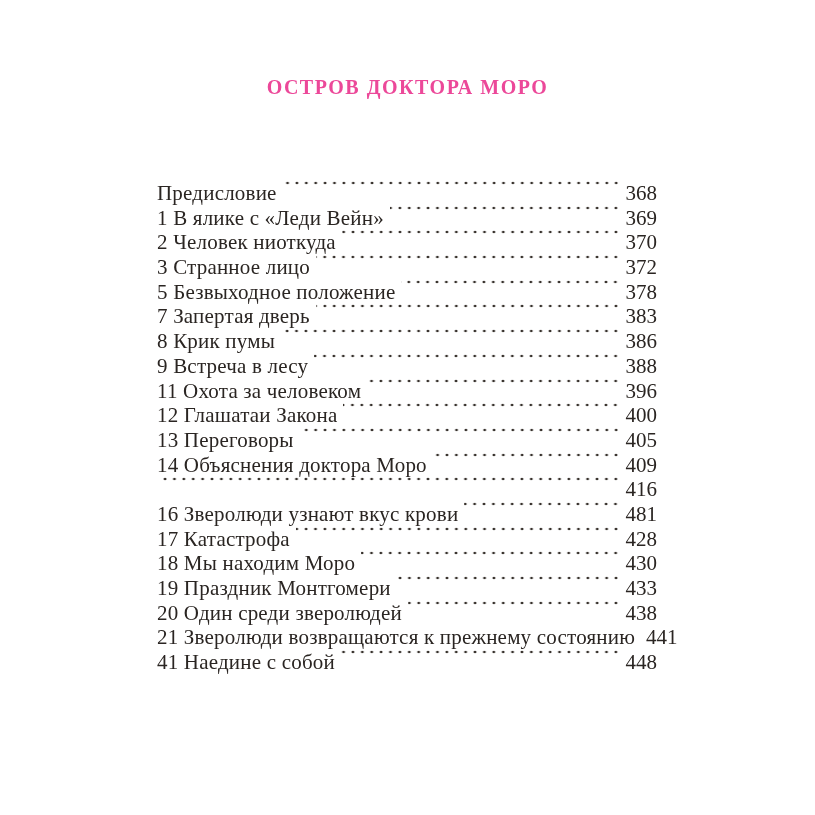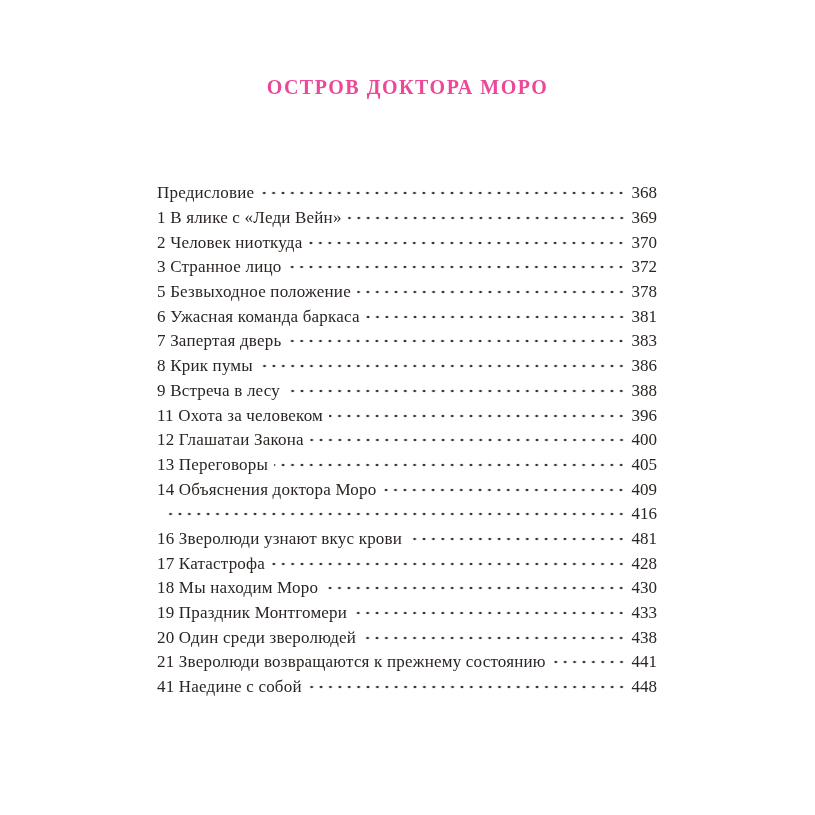--- a/index.html
+++ b/index.html
@@ -28,23 +28,23 @@
     color: #ec4899;
   }
   .toc {
     position: absolute;
     top: 181px;
     left: 157px;
     width: 500px;
   }
   .toc-row {
     display: flex;
-    align-items: center;
+    align-items: flex-start;
     height: 24.7px;
-    font-size: 17px;
+    font-size: 21px;
     color: #2a2522;
     white-space: nowrap;
   }
   .toc-label {
     flex: 0 0 auto;
     letter-spacing: 0.2px;
   }
   .leader {
     flex: 1 1 auto;
     height: 4px;
@@ -90,25 +90,20 @@
     <span class="toc-page">372</span>
   </div>
 
 
   <div class="toc-row">
     <span class="toc-label">5 Безвыходное положение</span>
     <span class="leader"></span>
     <span class="toc-page">378</span>
   </div>
 
-  <div class="toc-row">
-    <span class="toc-label">6 Ужасная команда баркаса</span>
-    <span class="leader"></span>
-    <span class="toc-page">381</span>
-  </div>
 
   <div class="toc-row">
     <span class="toc-label">7 Запертая дверь</span>
     <span class="leader"></span>
     <span class="toc-page">383</span>
   </div>
 
   <div class="toc-row">
     <span class="toc-label">8 Крик пумы</span>
     <span class="leader"></span>

